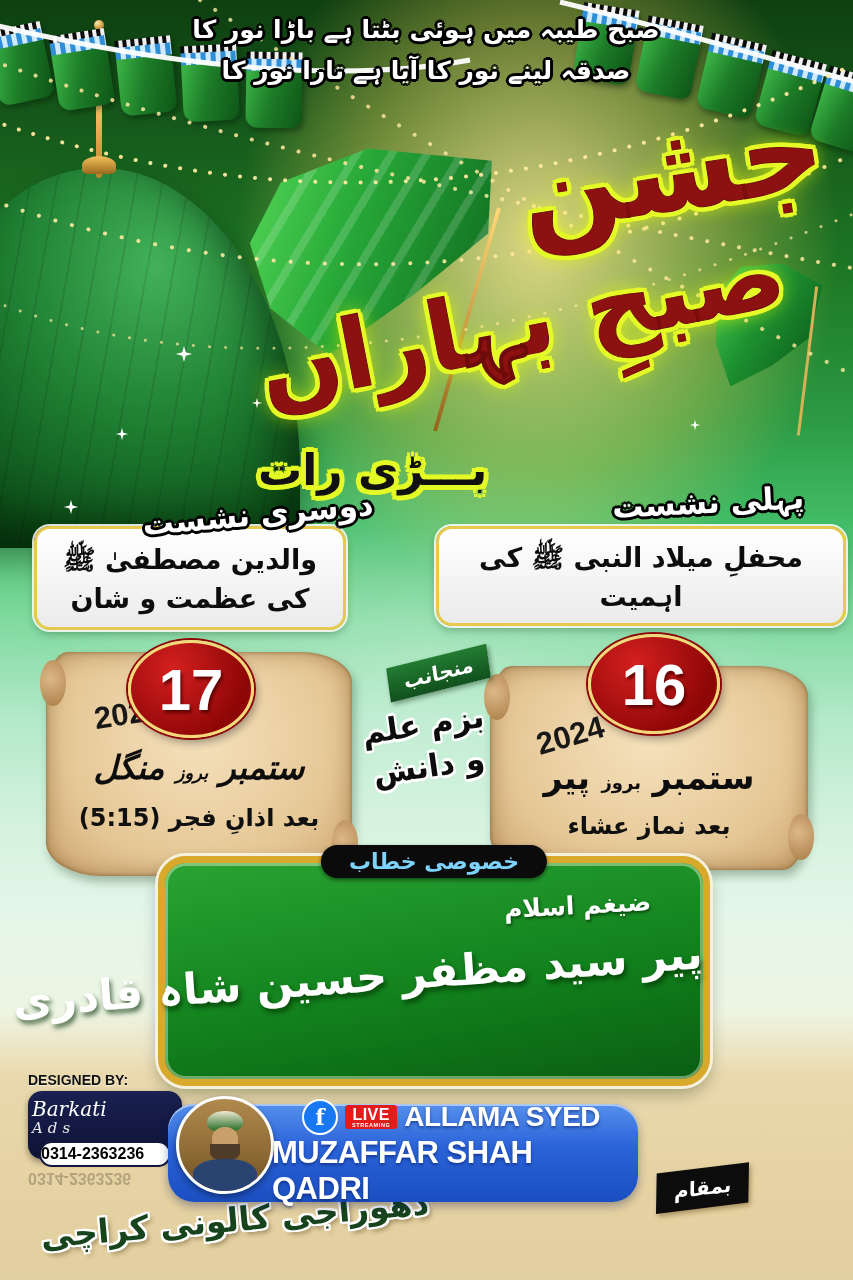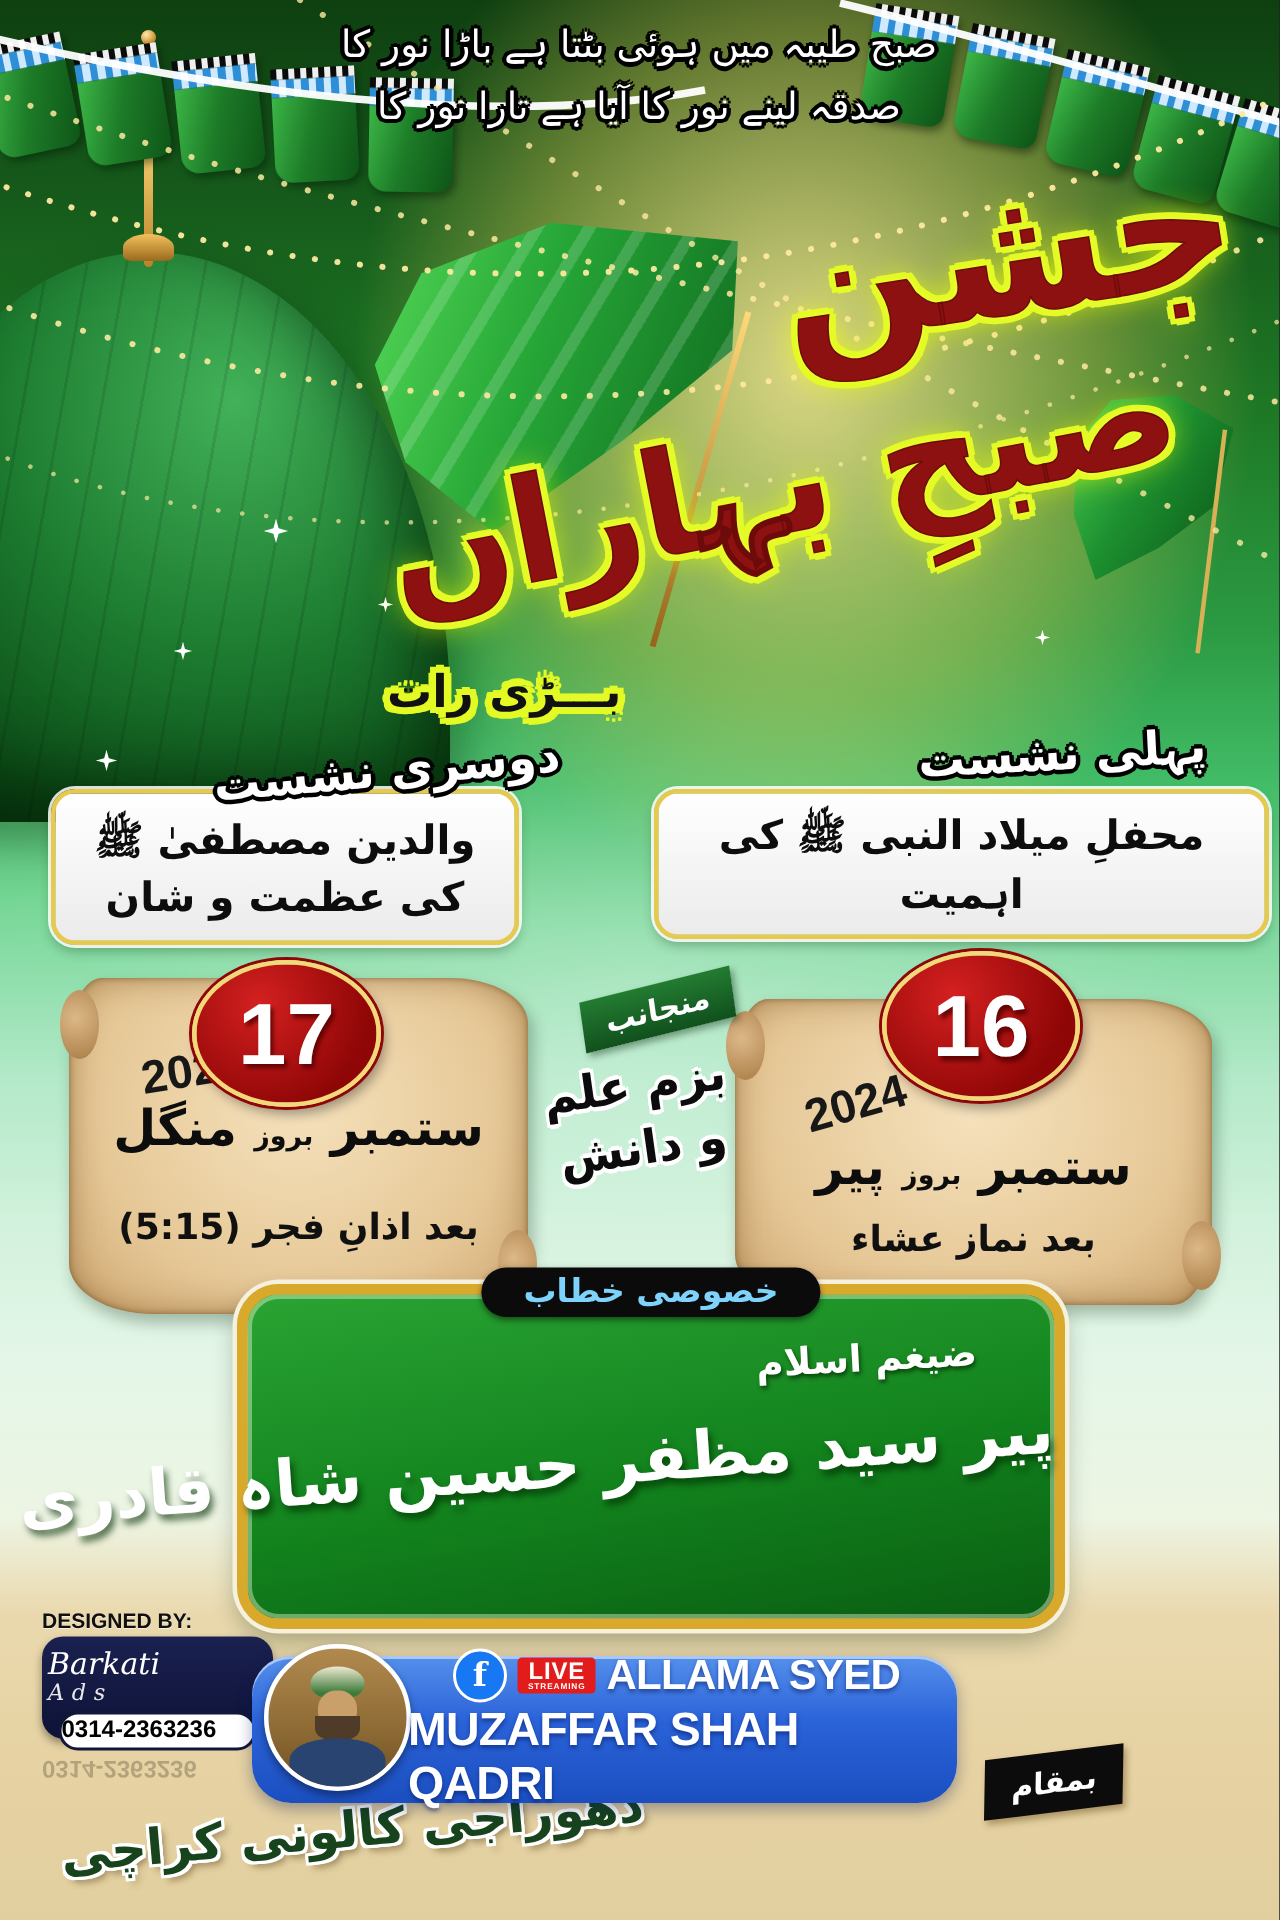--- a/index.html
+++ b/index.html
@@ -53,29 +53,29 @@
   
   .star{position:absolute;background:#fff;
     clip-path:polygon(50% 0,61% 39%,100% 50%,61% 61%,50% 100%,39% 61%,0 50%,39% 39%);
     box-shadow:0 0 10px 3px rgba(255,255,190,.9);}
   
   .rtl{direction:rtl;unicode-bidi:isolate;}
   .ol-black{color:#fff;text-shadow:-2px -2px 0 #000,2px -2px 0 #000,-2px 2px 0 #000,2px 2px 0 #000,0 -3px 0 #000,0 3px 0 #000,-3px 0 0 #000,3px 0 0 #000;}
   .ol-white{color:#17441d;text-shadow:-2px -2px 0 #fff,2px -2px 0 #fff,-2px 2px 0 #fff,2px 2px 0 #fff,0 -2px 0 #fff,0 2px 0 #fff,-2px 0 0 #fff,2px 0 0 #fff,3px 4px 5px rgba(60,40,0,.45);}
   
   .verse{position:absolute;left:136px;top:10px;width:580px;text-align:center;z-index:6;
-    font-size:25px;font-weight:normal;line-height:1.62;}
+    font-size:25px;font-weight:bold;line-height:1.62;}
   
   .title{position:absolute;left:255px;top:108px;width:575px;height:370px;z-index:5;}
   .title span{position:absolute;white-space:nowrap;font-weight:bold;color:#8e1111;
     -webkit-text-stroke:1px #6d0a0a;
     text-shadow:0 0 5px #eaff30,-4px -4px 0 #e4fa26,4px -4px 0 #e4fa26,-4px 4px 0 #e4fa26,4px 4px 0 #e4fa26,0 -5px 0 #e4fa26,0 5px 0 #e4fa26,-5px 0 0 #e4fa26,5px 0 0 #e4fa26,0 0 22px rgba(230,255,0,.95);}
   .title-w1{right:6px;top:-6px;font-size:116px;transform:rotate(-9deg);}
   .title-w2{left:0;top:158px;font-size:96px;transform:rotate(-11deg);}
-  .subtitle{position:absolute;left:258px;top:444px;z-index:6;font-size:30px;font-weight:bold;color:#111;
+  .subtitle{position:absolute;left:258px;top:444px;z-index:6;font-size:44px;font-weight:bold;color:#111;
     text-shadow:0 0 4px #e4fa26,-4px -4px 0 #e4fa26,4px -4px 0 #e4fa26,-4px 4px 0 #e4fa26,4px 4px 0 #e4fa26,0 -5px 0 #e4fa26,0 5px 0 #e4fa26,-5px 0 0 #e4fa26,5px 0 0 #e4fa26;}
   
   .sess-header{position:absolute;z-index:7;font-size:31px;font-weight:bold;white-space:nowrap;}
   .sess-h-first{left:612px;top:484px;transform:rotate(-3deg);}
   .sess-h-second{left:142px;top:496px;transform:rotate(-5deg);}
   .sess-panel{position:absolute;z-index:6;background:linear-gradient(180deg,#ffffff,#ebebeb);
     border:3px solid #e7c94f;border-radius:16px;
     box-shadow:0 0 0 2px rgba(255,255,255,.85),0 4px 8px rgba(0,40,0,.3);
     display:flex;align-items:center;justify-content:center;text-align:center;
     font-size:27px;font-weight:bold;color:#0d0d0d;padding:4px 10px;box-sizing:border-box;}
@@ -97,21 +97,21 @@
     background:radial-gradient(circle at 35% 28%,#d42020,#8f0606 72%);
     color:#fff;font-family:"Liberation Sans",sans-serif;font-weight:bold;font-size:58px;
     text-shadow:2px 3px 3px rgba(80,0,0,.8);}
   .badge-16{left:588px;top:634px;width:126px;height:94px;}
   .badge-17{left:128px;top:640px;width:120px;height:92px;}
   .scroll-year{position:absolute;font-family:"Liberation Sans",sans-serif;font-weight:bold;font-size:31px;color:#181818;}
   .y-first{left:46px;top:52px;transform:rotate(-16deg);}
   .y-second{left:48px;top:44px;transform:rotate(-9deg);}
   .scroll-date{position:absolute;left:0;right:0;text-align:center;font-size:33px;font-weight:bold;color:#0d0d0d;white-space:nowrap;}
   .d-first{top:92px;}
-  .d-second{top:80px;}
+  .d-second{top:96px;font-style:italic;}
   .scroll-date .small{font-size:18px;}
   .scroll-time{position:absolute;left:0;right:0;text-align:center;font-size:24px;font-weight:bold;color:#101010;}
   .t-first{top:146px;}
   .t-second{top:152px;}
   
   .org{position:absolute;left:356px;top:656px;width:140px;height:230px;z-index:7;text-align:center;}
   .org-badge{display:inline-block;background:linear-gradient(180deg,#237c32,#11501d);color:#fff;
     font-size:20px;font-weight:bold;padding:5px 16px;transform:rotate(-14deg) skewX(-6deg);
     box-shadow:2px 3px 5px rgba(0,30,0,.4);margin-left:26px;}
   .org-name{margin-top:14px;font-size:31px;font-weight:bold;color:#0c0c0c;line-height:1.35;

